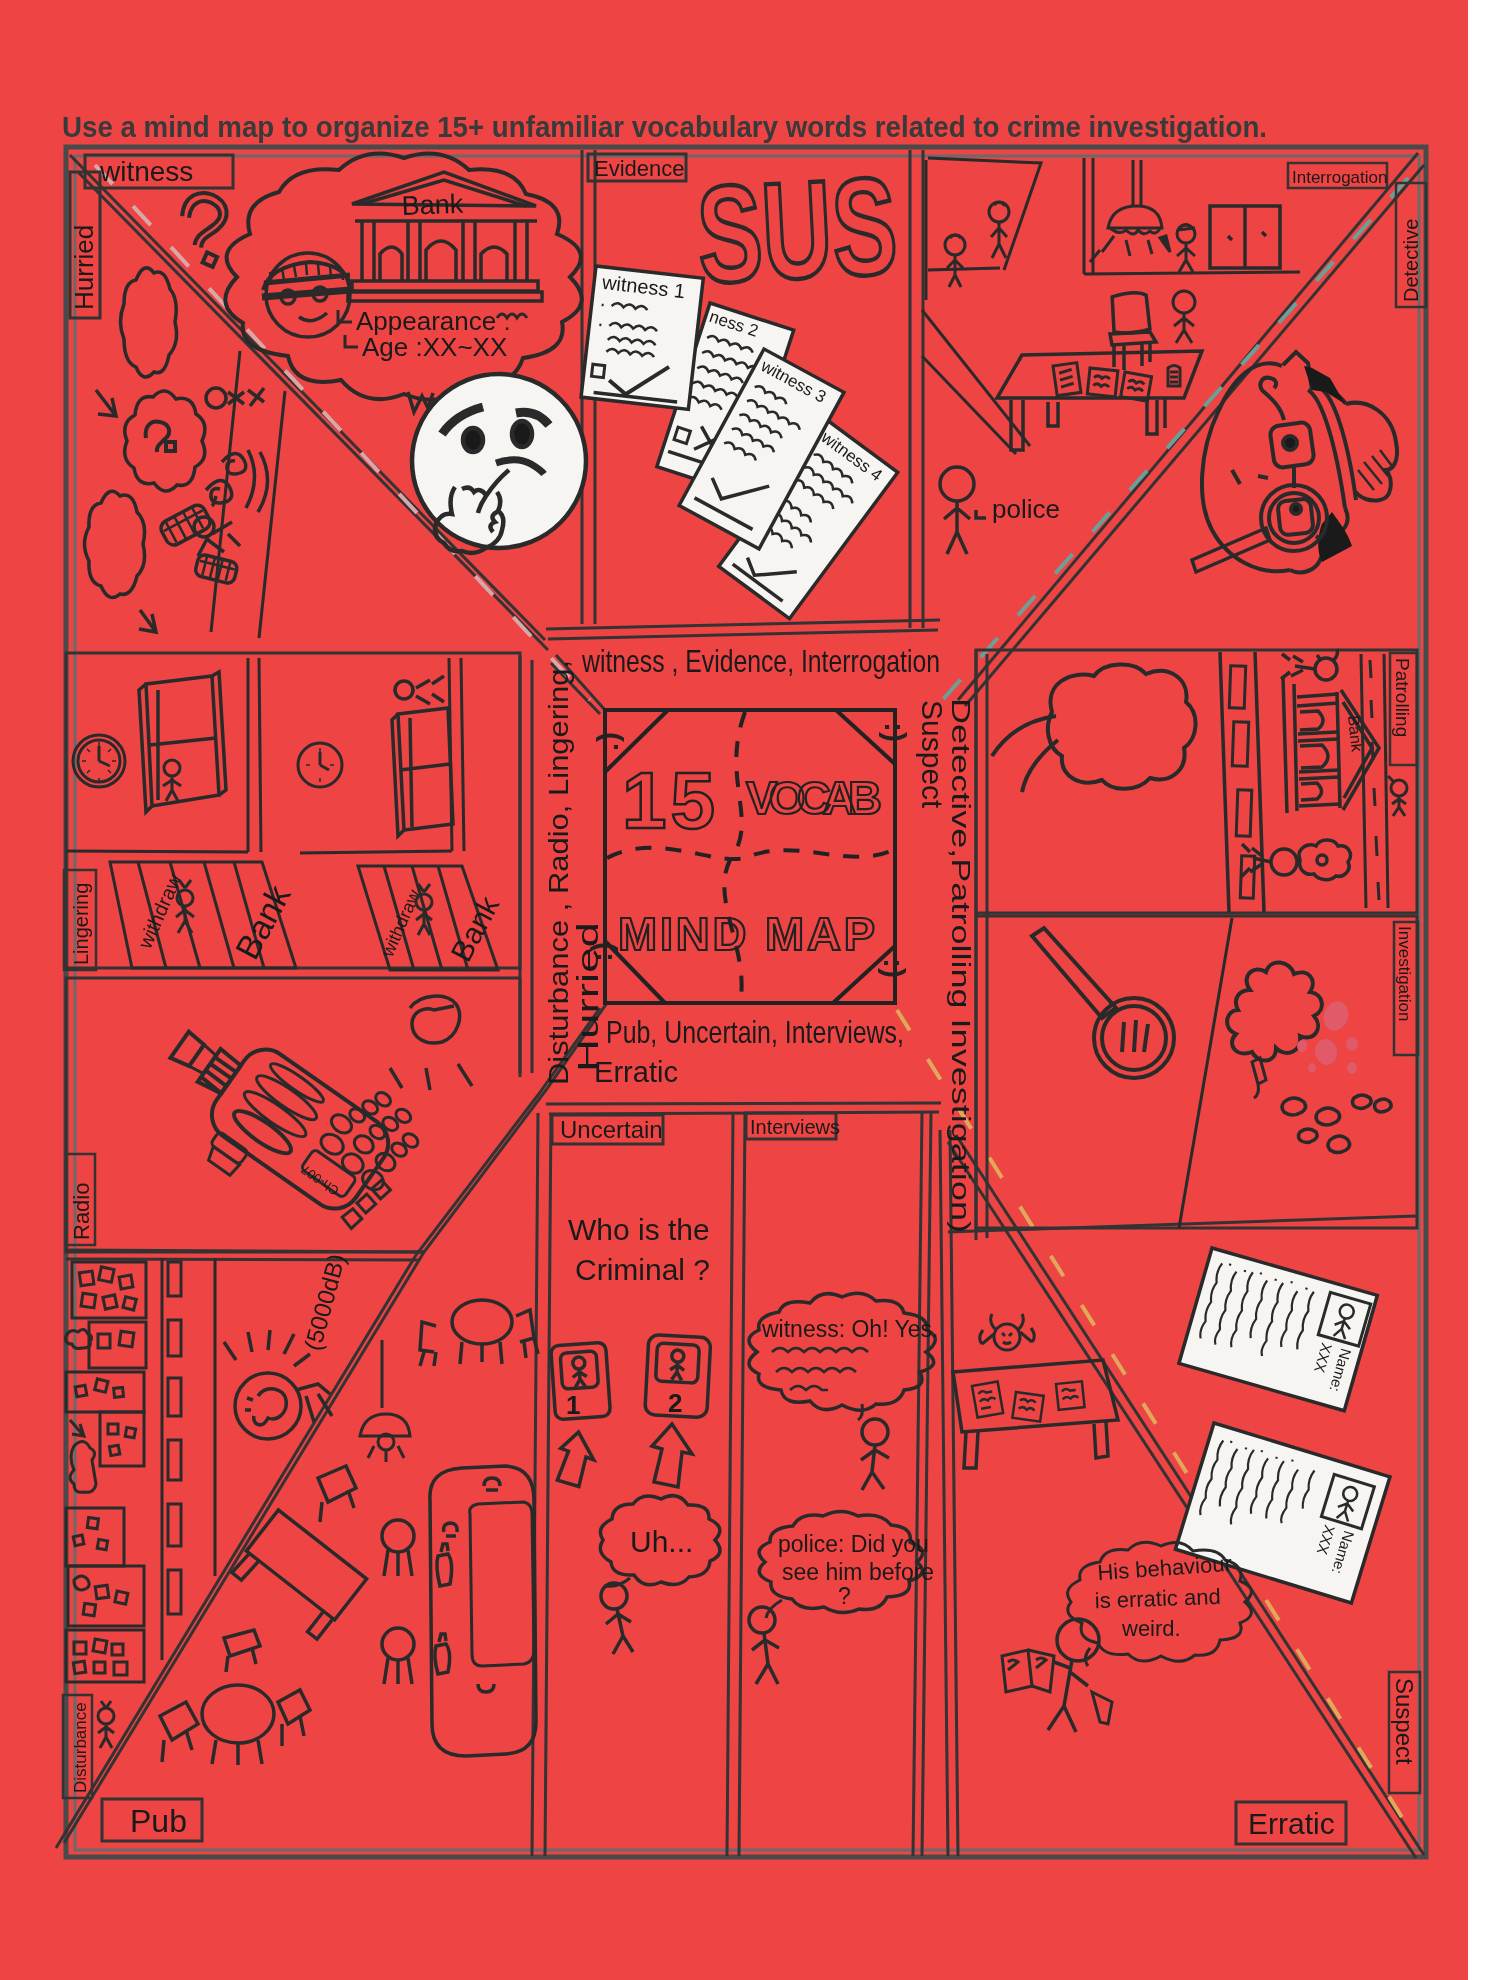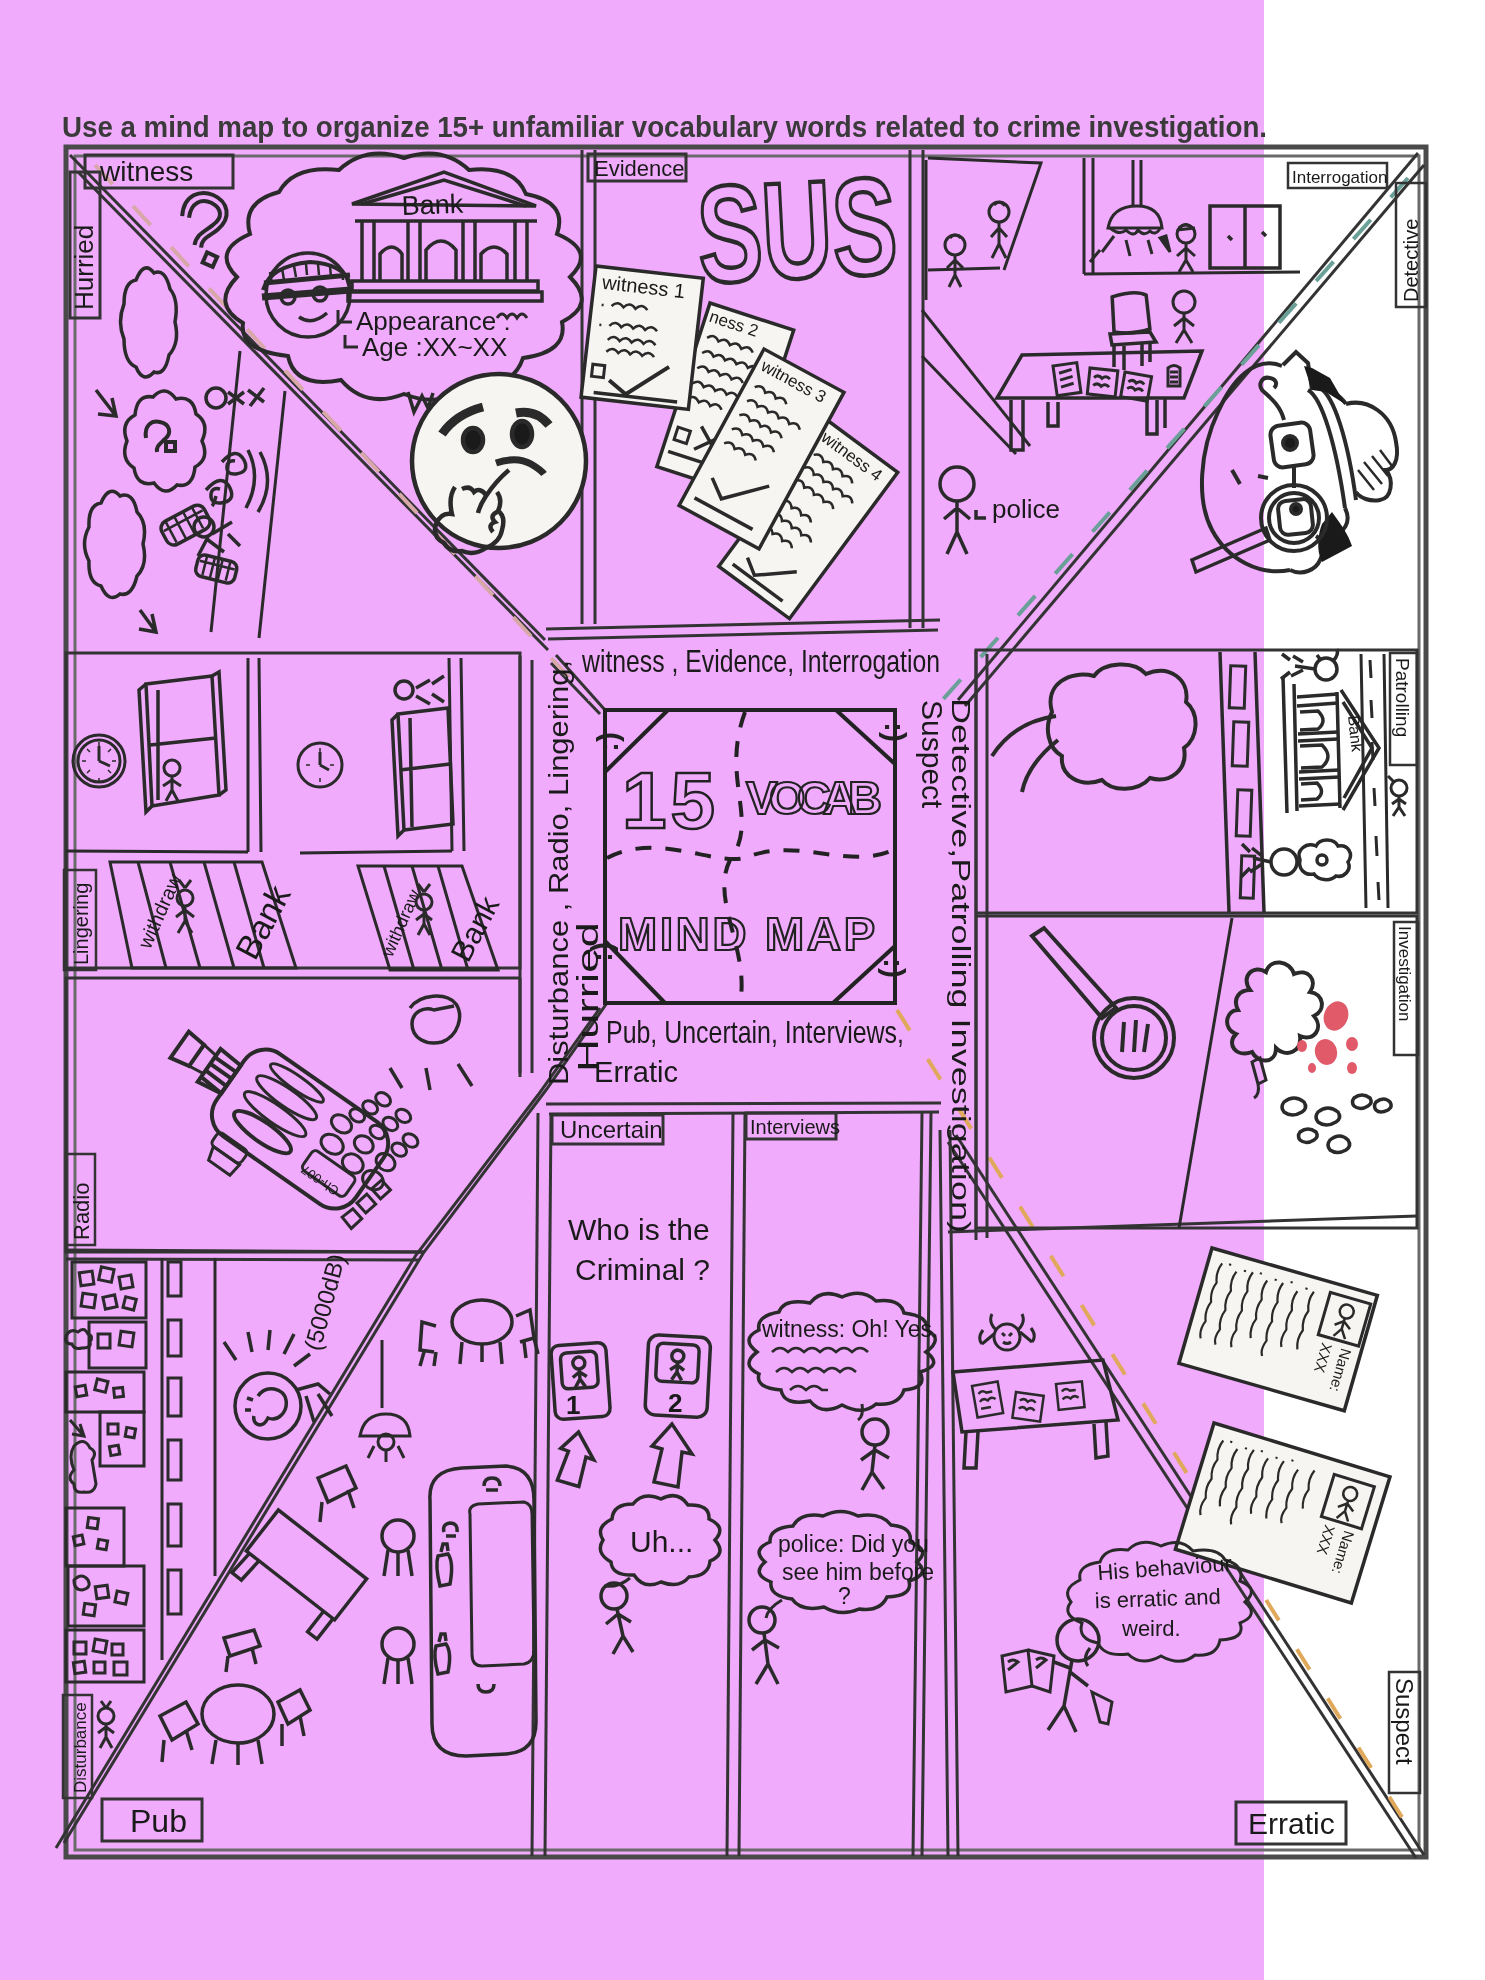--- a/index.html
+++ b/index.html
@@ -1,16 +1,16 @@
 <!DOCTYPE html>
 <html><head>
 <meta charset="utf-8">
 <style>
 html,body{margin:0;padding:0;background:#ffffff;}
-.page{position:relative;width:1264px;height:1980px;background:#f0abfc;font-family:"Liberation Sans", sans-serif;}
+.page{position:relative;width:1468px;height:1980px;background:#ef4444;font-family:"Liberation Sans", sans-serif;}
 svg{position:absolute;top:0;left:0;}
 .hw{font-family:"Liberation Sans", sans-serif;}
 </style>
 </head>
 <body>
 <div class="page">
 <svg width="1485" height="1980" viewBox="0 0 1485 1980">
 <defs>
 <g id="stickman">
 <circle cx="0" cy="-26" r="11" fill="none" stroke="#222" stroke-width="3"></circle>

